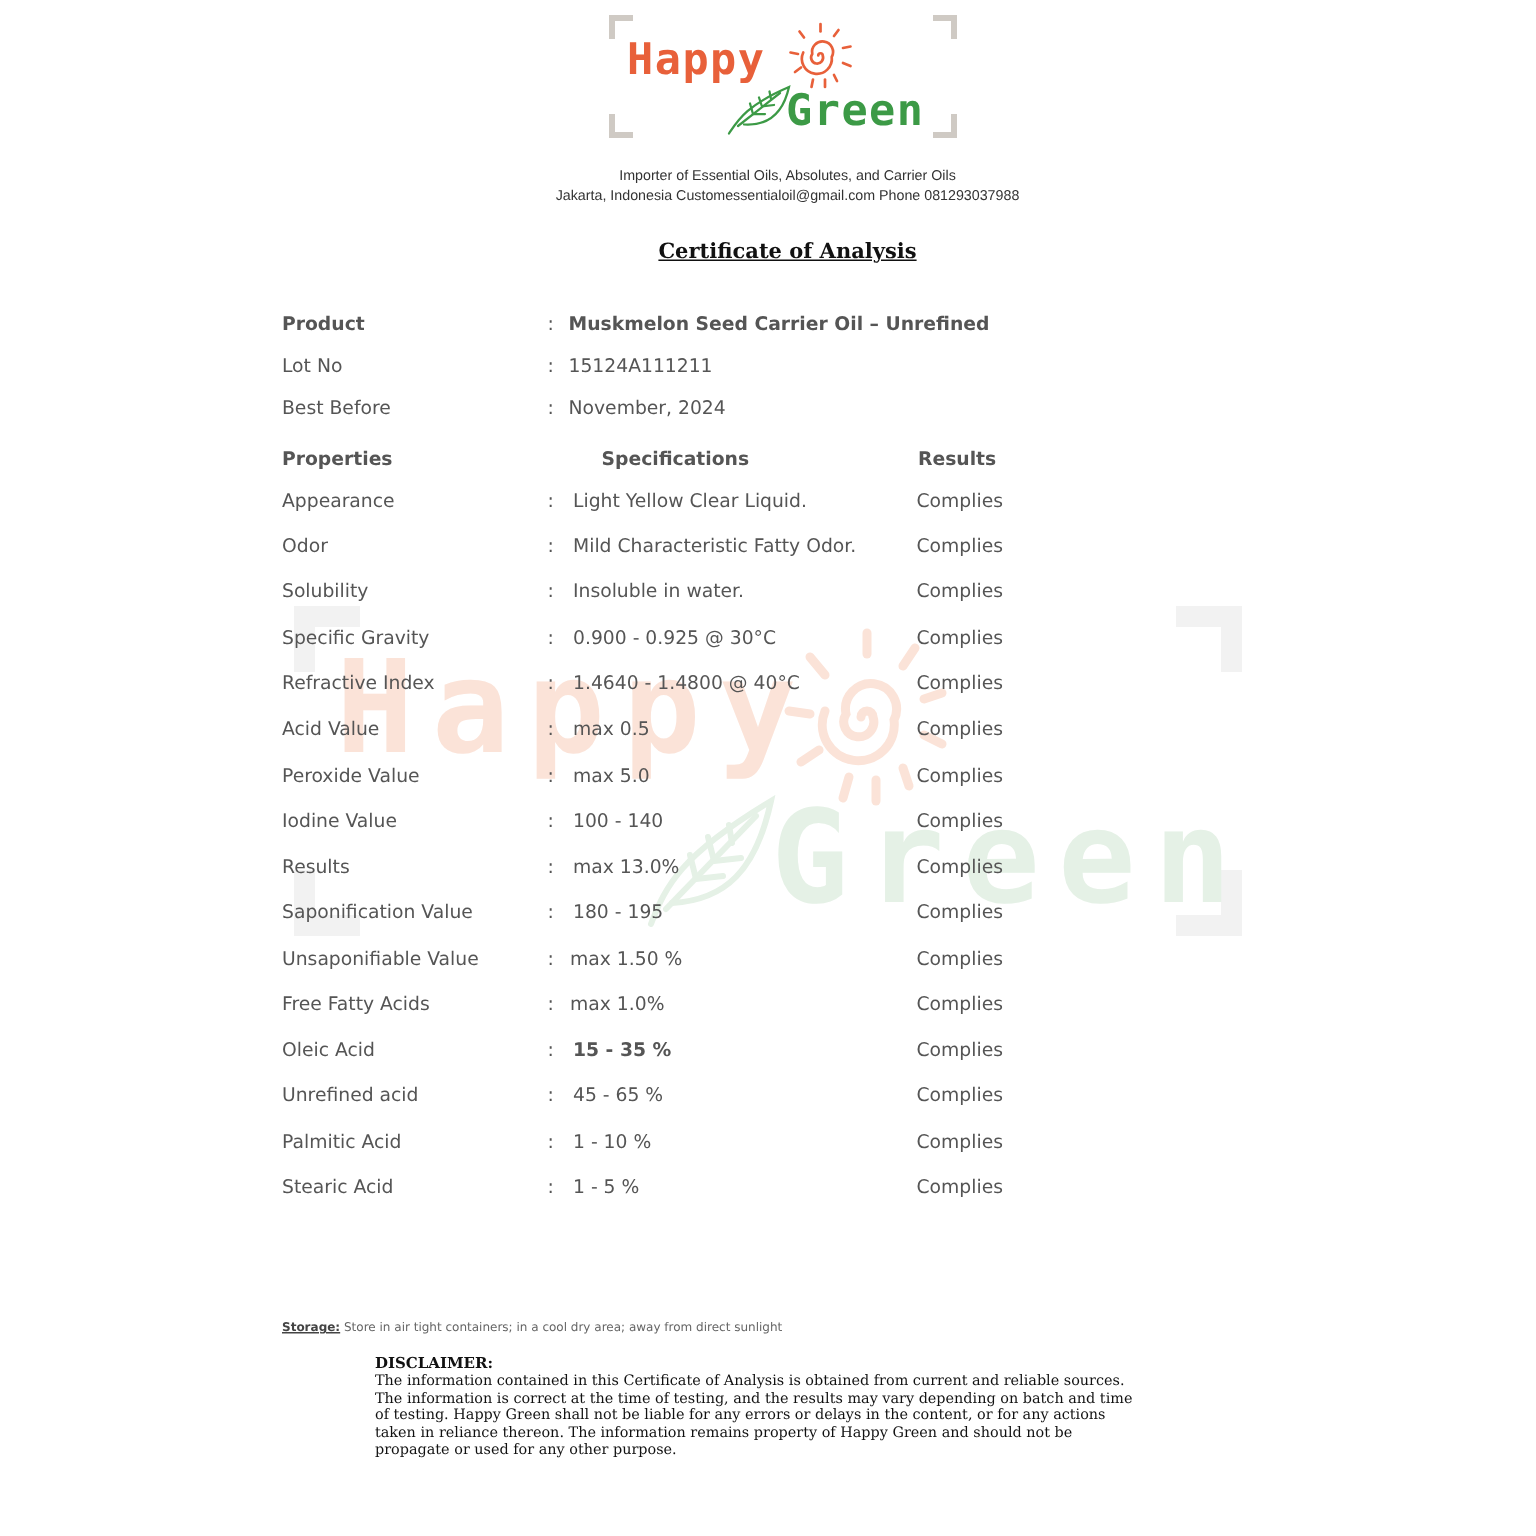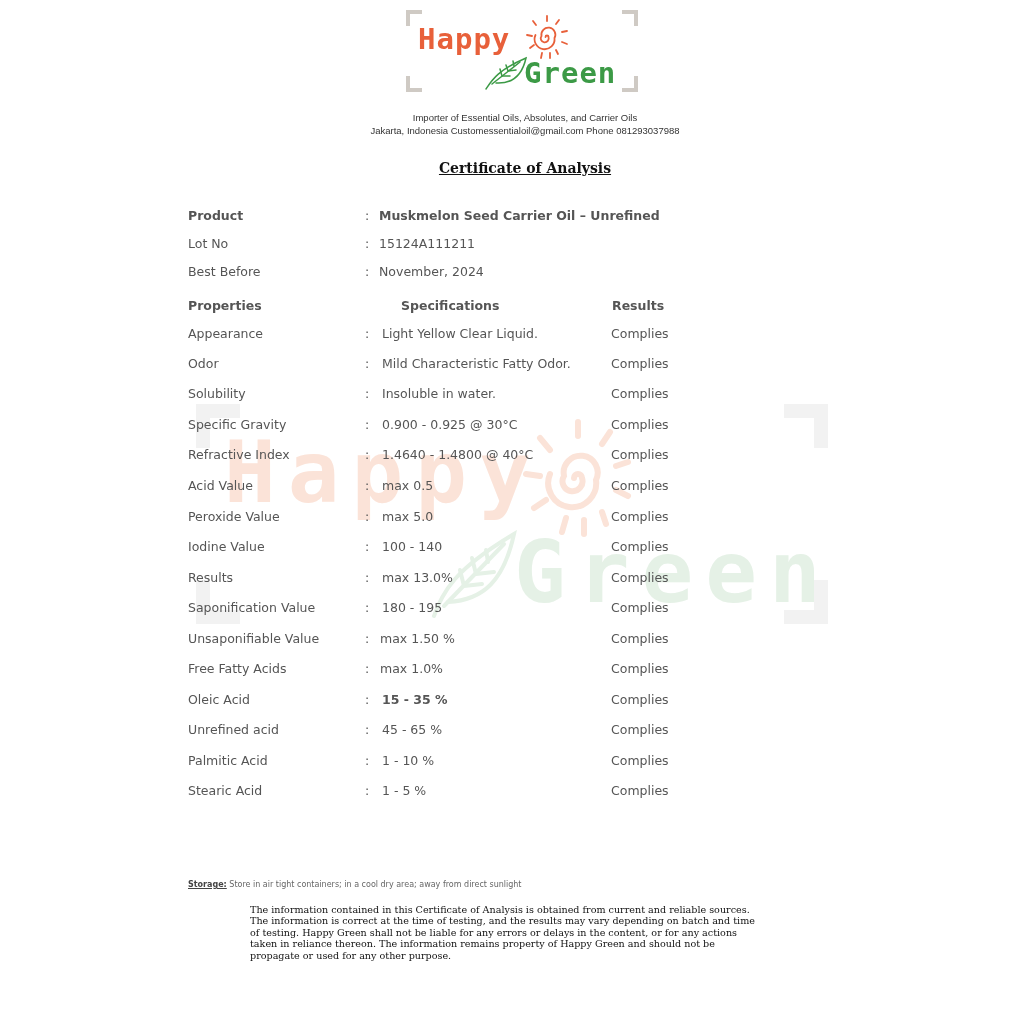--- a/index.html
+++ b/index.html
@@ -237,16 +237,17 @@
     <span class="val" style="left:194px;">1 - 5 %</span>
     <span class="res">Complies</span>
   </div>
 
   <div class="storage">
     <span class="slbl">Storage:</span>
     <span>Store in air tight containers; in a cool dry area; away from direct sunlight</span>
   </div>
 
   <div class="disclaimer">
+    <div class="dtitle">DISCLAIMER:</div>
     <div>The information contained in this Certificate of Analysis is obtained from current and reliable sources. The information is correct at the time of testing, and the results may vary depending on batch and time of testing.  Happy Green shall not be liable for any errors or delays in the content, or for any actions taken in reliance thereon. The information remains property of Happy Green and should not be propagate or used for any other purpose.</div>
   </div>
 
 </div>
 
 </body></html>

